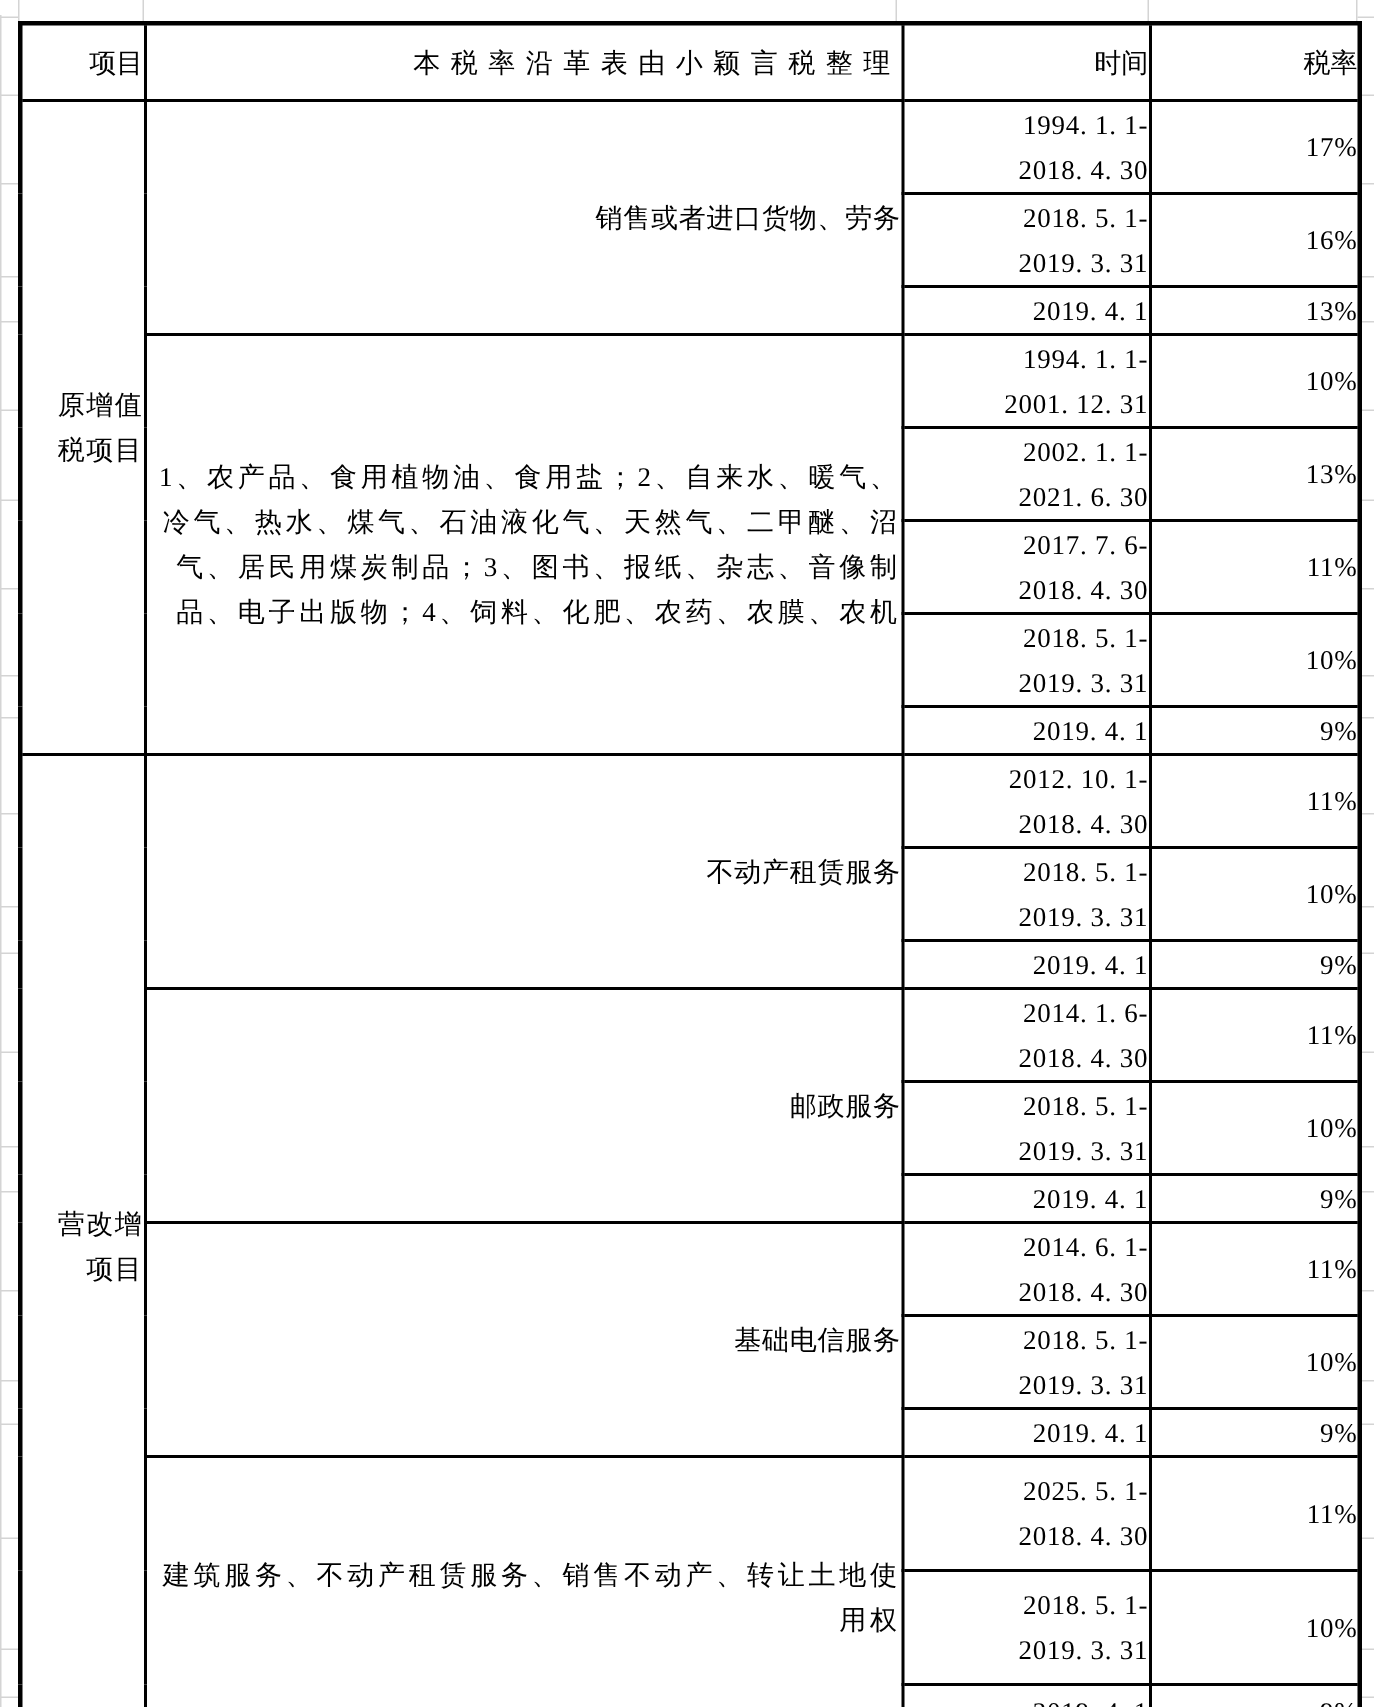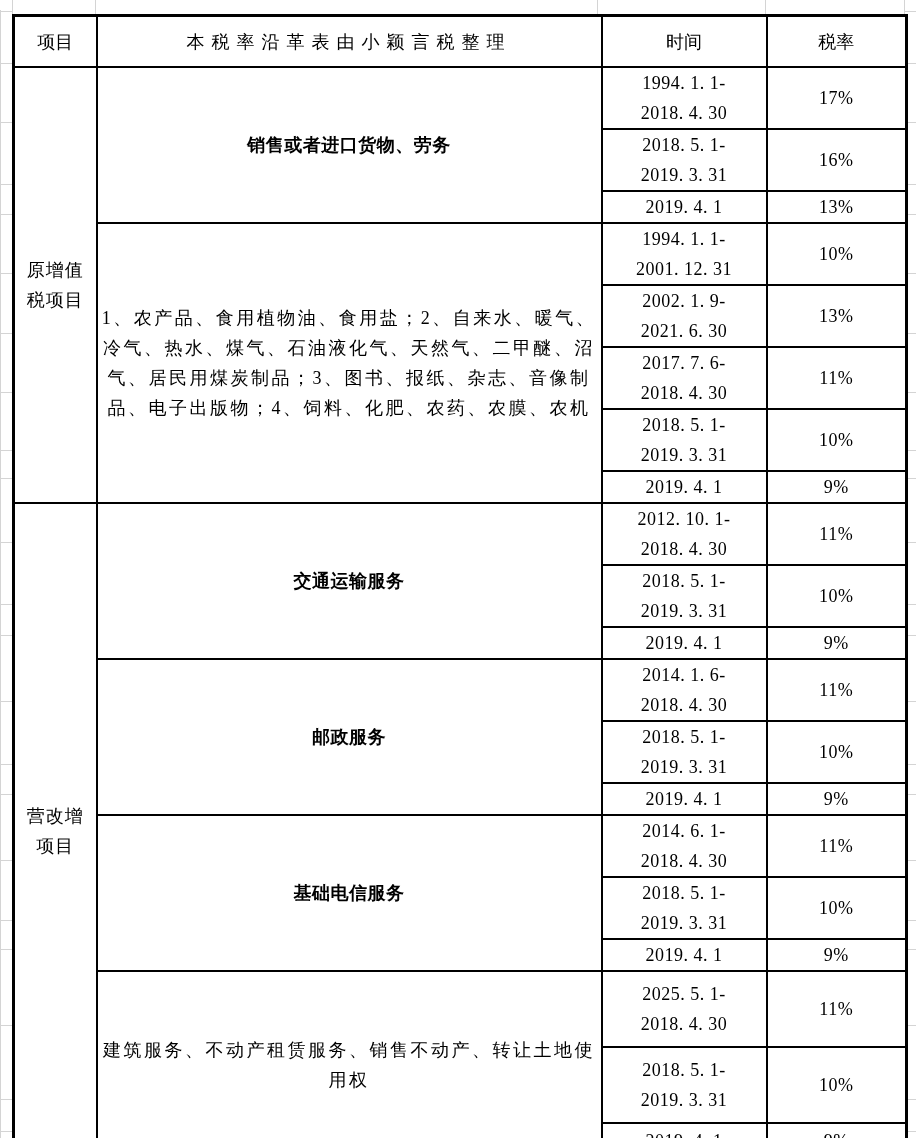--- a/index.html
+++ b/index.html
@@ -5,26 +5,26 @@
   html,body{margin:0;padding:0;}
   body{width:916px;height:1138px;overflow:hidden;background:#fff;
        font-family:"Liberation Serif","DejaVu Serif",serif;color:#000;}
   #stage{position:relative;width:916px;height:1138px;background:#fff;}
 
   
   table.tax{position:absolute;left:12px;top:14px;width:893px;height:1115px;
             border-collapse:collapse;table-layout:fixed;
             border:3px solid #000;background:#fff;}
   table.tax td{border:2px solid #000;vertical-align:middle;
-               font-size:18px;line-height:30px;text-align:center;
+               font-size:18px;line-height:30px;text-align:right;
                padding:0;overflow:hidden;}
   td.hd{height:49px;}
   td.th-desc{font-size:19px;letter-spacing:7px;padding-left:60px;}
   td.item{line-height:34px;letter-spacing:1px;}
-  td.desc-center{letter-spacing:0.5px;font-weight:bold;}
+  td.desc-center{letter-spacing:0.5px;}
   td.desc-left{text-align:justify;letter-spacing:2.5px;line-height:33px;
                padding:0 6px 0 5px;}
   td.time div{line-height:30px;letter-spacing:0.5px;font-family:Liberation Serif, serif;}
   td.rate{letter-spacing:0.5px;}
 
   
   .gl{position:absolute;background:#d4d4d4;}
 </style>
 </head>
 <body>
@@ -134,21 +134,21 @@
     <tr style="height:59px">
       <td class="desc-left" rowspan="5">1、农产品、食用植物油、食用盐；2、自来水、暖气、冷气、热水、煤气、石油液化气、天然气、二甲醚、沼气、居民用煤炭制品；3、图书、报纸、杂志、音像制品、电子出版物；4、饲料、化肥、农药、农膜、农机</td>
       <td class="time">
             <div>1994. 1. 1-</div>
             <div>2001. 12. 31</div>
           </td>
       <td class="rate">10%</td>
     </tr>
     <tr style="height:60px">
       <td class="time">
-            <div>2002. 1. 9-</div>
+            <div>2002. 1. 1-</div>
             <div>2021. 6. 30</div>
           </td>
       <td class="rate">13%</td>
     </tr>
     <tr style="height:59px">
       <td class="time">
             <div>2017. 7. 6-</div>
             <div>2018. 4. 30</div>
           </td>
       <td class="rate">11%</td>
@@ -166,21 +166,21 @@
             <div></div>
           </td>
       <td class="rate">9%</td>
     </tr>
 
     <tr style="height:62px">
       <td class="item" rowspan="12">
         <div>营改增</div>
         <div>项目</div>
       </td>
-      <td class="desc-center" rowspan="3">交通运输服务</td>
+      <td class="desc-center" rowspan="3">不动产租赁服务</td>
       <td class="time">
             <div>2012. 10. 1-</div>
             <div>2018. 4. 30</div>
           </td>
       <td class="rate">11%</td>
     </tr>
     <tr style="height:62px">
       <td class="time">
             <div>2018. 5. 1-</div>
             <div>2019. 3. 31</div>

